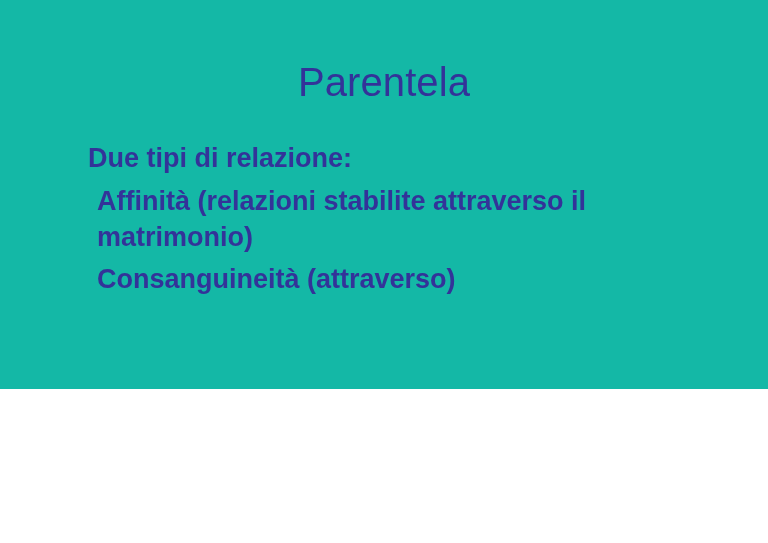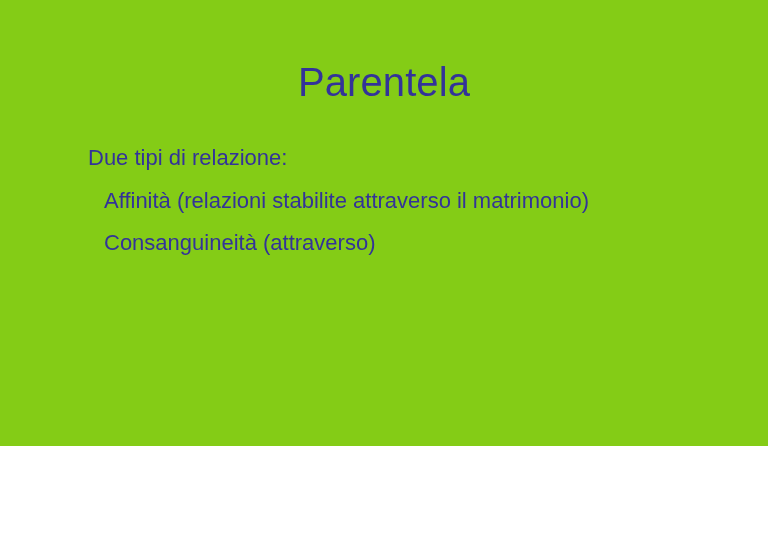--- a/index.html
+++ b/index.html
@@ -7,22 +7,22 @@
     margin: 0;
     padding: 0;
     background: #ffffff;
   }
   body {
     font-family: "Liberation Sans", sans-serif;
   }
   .slide {
     position: relative;
     width: 768px;
-    height: 446px;
-    background: #84cc16;
+    height: 389px;
+    background: #14b8a6;
     overflow: hidden;
   }
   .slide-title {
     position: absolute;
     left: 0;
     top: 58px;
     width: 768px;
     text-align: center;
     font-family: "Liberation Sans", sans-serif;
     font-size: 40px;
@@ -33,34 +33,34 @@
     margin: 0;
   }
   .slide-body {
     position: absolute;
     left: 88px;
     top: 140px;
     width: 600px;
   }
   .body-line {
     font-family: "Liberation Sans", sans-serif;
-    font-size: 22px;
+    font-size: 27px;
     line-height: 36px;
-    font-weight: normal;
+    font-weight: bold;
     color: #333399;
     margin: 0;
     padding: 0;
     white-space: normal;
   }
   .level-1 {
     margin-left: 0px;
     margin-bottom: 7px;
   }
   .level-2 {
-    margin-left: 16px;
+    margin-left: 9px;
     max-width: 500px;
   }
   .level-2 + .level-2 {
     margin-top: 6px;
   }
   .page-number {
     position: absolute;
     left: 660px;
     top: 474px;
     width: 24px;

